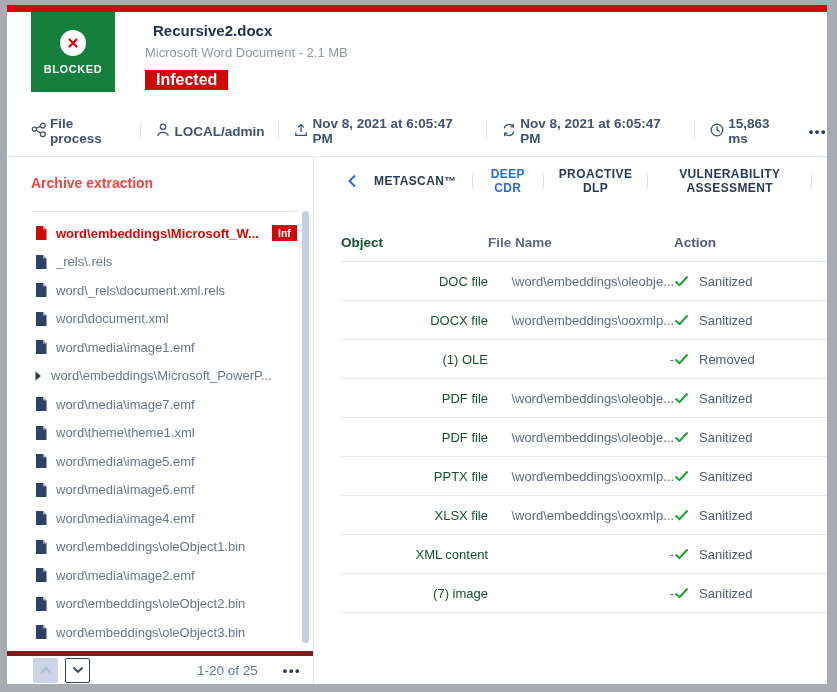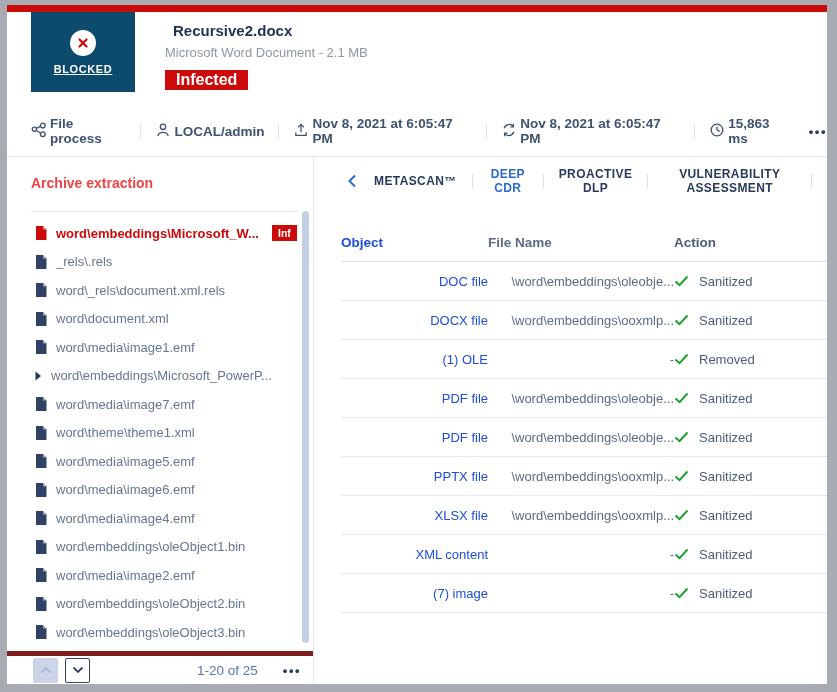--- a/index.html
+++ b/index.html
@@ -9,24 +9,23 @@
     width:837px; height:692px;
     border-style:solid; border-color:#a8acb2;
     border-width:5px 10px 8px 7px;
     background:#ffffff; position:relative; overflow:hidden;
   }
   .red-bar { height:7px; background:#cd0a0a; width:100%; }
 
   
   .file-header { display:flex; padding-left:24px; height:96px; }
   .blocked-badge {
-    width:104px; height:80px; background:#0c4a6e; color:#fff;
+    width:84px; height:80px; background:#15803d; color:#fff;
     display:flex; flex-direction:column; align-items:center; justify-content:center;
     flex:0 0 auto;
-    text-decoration:underline;
   }
   .x-circle {
     width:26px; height:26px; border-radius:50%; background:#fff;
     display:flex; align-items:center; justify-content:center;
   }
   .blocked-label { font-size:11px; font-weight:700; letter-spacing:0.6px; margin-top:7px; }
   .file-info { margin-left:30px; padding-top:10px; }
   .file-name { font-size:15px; font-weight:700; color:#1d3154;margin-left:8px; }
   .file-meta { font-size:13px; color:#8e97a6; margin-top:6px; }
   .threat-badge {
@@ -85,21 +84,21 @@
     font-size:12px; font-weight:700; letter-spacing:0.4px; color:#273a5c; }
   .tab-wrap.active .tab { color:#2b6bd0; }
   .tab-divider { width:1px; height:14px; background:#d9dee8; margin:0 15px; }
 
   .result-table { margin-left:27px; margin-top:18px; }
   .t-header { display:flex; align-items:center; height:38px;
     font-size:13.5px; font-weight:700; color:#243757; }
   .t-head-divider { height:1px; background:#dfe3ee; }
   .t-row { display:flex; align-items:center; height:39px; border-bottom:1px solid #e6e9f1;
     font-size:13px;text-align:right; }
-  .col-object { width:147px; flex:0 0 auto; color:#1d4ed8; }
+  .col-object { width:147px; flex:0 0 auto; color:#14532d; }
   .col-file { width:186px; flex:0 0 auto; color:#5d6b84; }
   .col-action { flex:1; display:flex; align-items:center; gap:10px; color:#4d5c77; }
   .check { display:inline-flex; }
 </style>
 </head>
 <body>
 
 <div class="frame">
   <div class="red-bar"></div>
 

